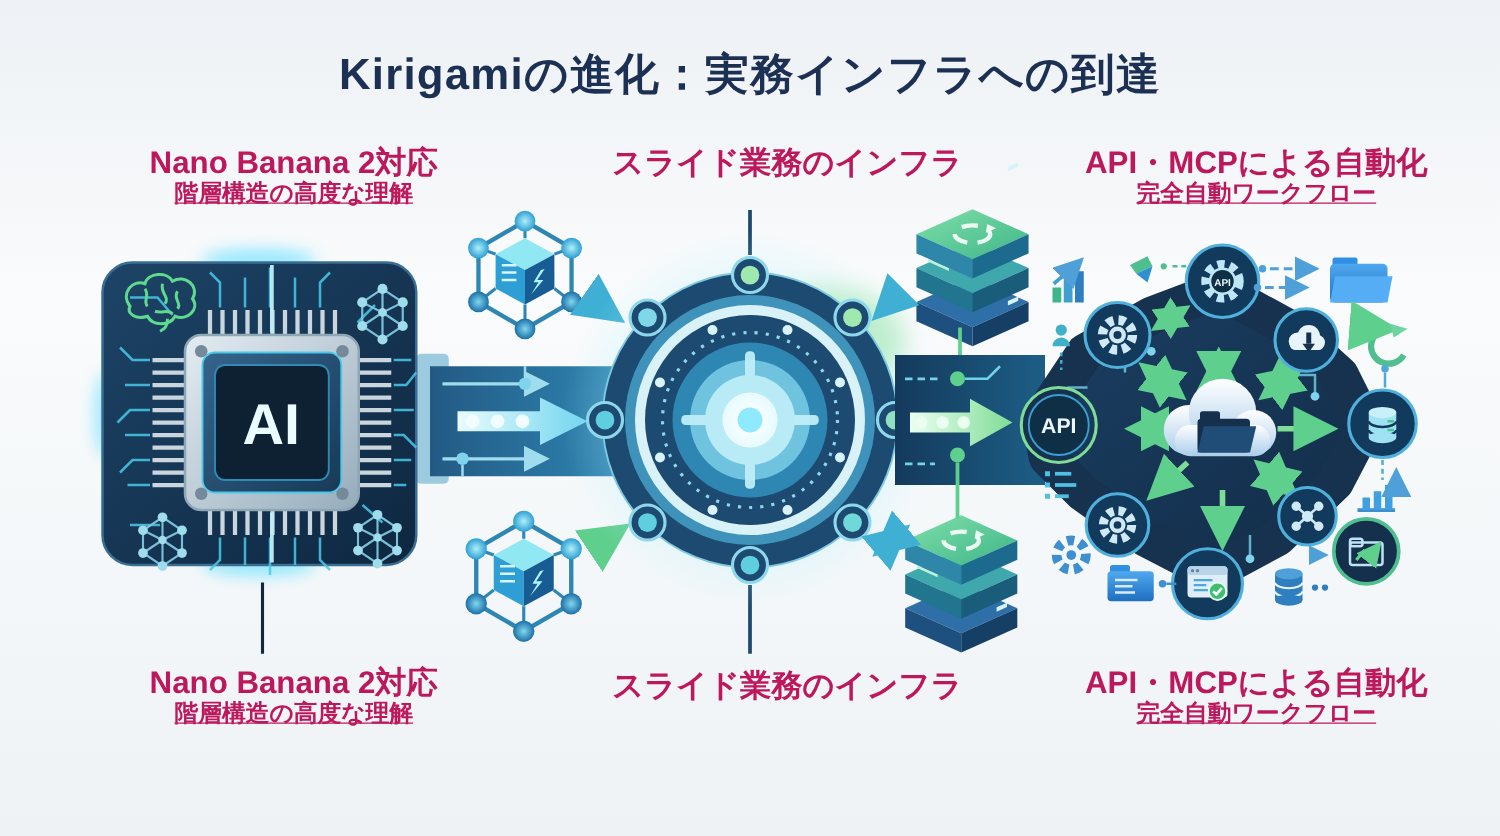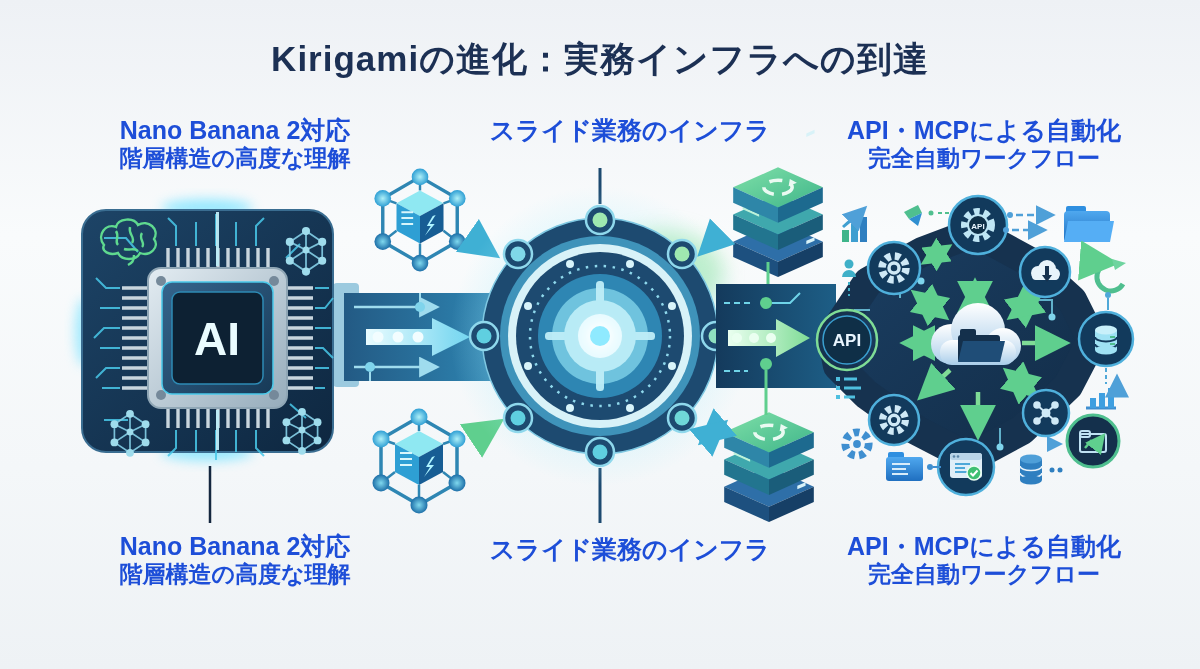--- a/index.html
+++ b/index.html
@@ -6,26 +6,26 @@
   body{
     width:1200px;height:669px;overflow:hidden;position:relative;
     background:linear-gradient(180deg,#eef1f5 0%,#f9fbfc 35%,#f4f7f9 70%,#eef2f5 100%);
     font-family:"Liberation Sans", sans-serif;
   }
   .stage{position:absolute;inset:0;width:1200px;height:505px;padding-left:25px;}
   .title{
     position:absolute;top:36px;left:0;width:1200px;text-align:center;
     font-size:35px;font-weight:800;color:#1c3054;letter-spacing:1px;
   }
-  .label{position:absolute;text-align:center;font-weight:800;color:#1d4ed8;line-height:1.2;}
+  .label{position:absolute;text-align:center;font-weight:800;color:#be185d;line-height:1.2;}
   .label .l1{font-size:25px;display:block;}
-  .label .l2{font-size:23px;display:block;}
+  .label .l2{font-size:19px;display:block;text-decoration:underline;}
   .lbl-left{left:70px;width:330px;}
   .lbl-center{left:430px;width:340px;text-align:right;}
-  .lbl-right{left:804px;width:360px;}
+  .lbl-right{left:825px;width:360px;}
   .top-row{top:115px;}
   .bottom-row{top:531px;}
   svg{position:absolute;top:0;left:0;}
   svg text{font-family:"Liberation Sans", sans-serif;font-weight:800;}
 </style>
 </head>
 <body>
 
 <div class="stage">
 

